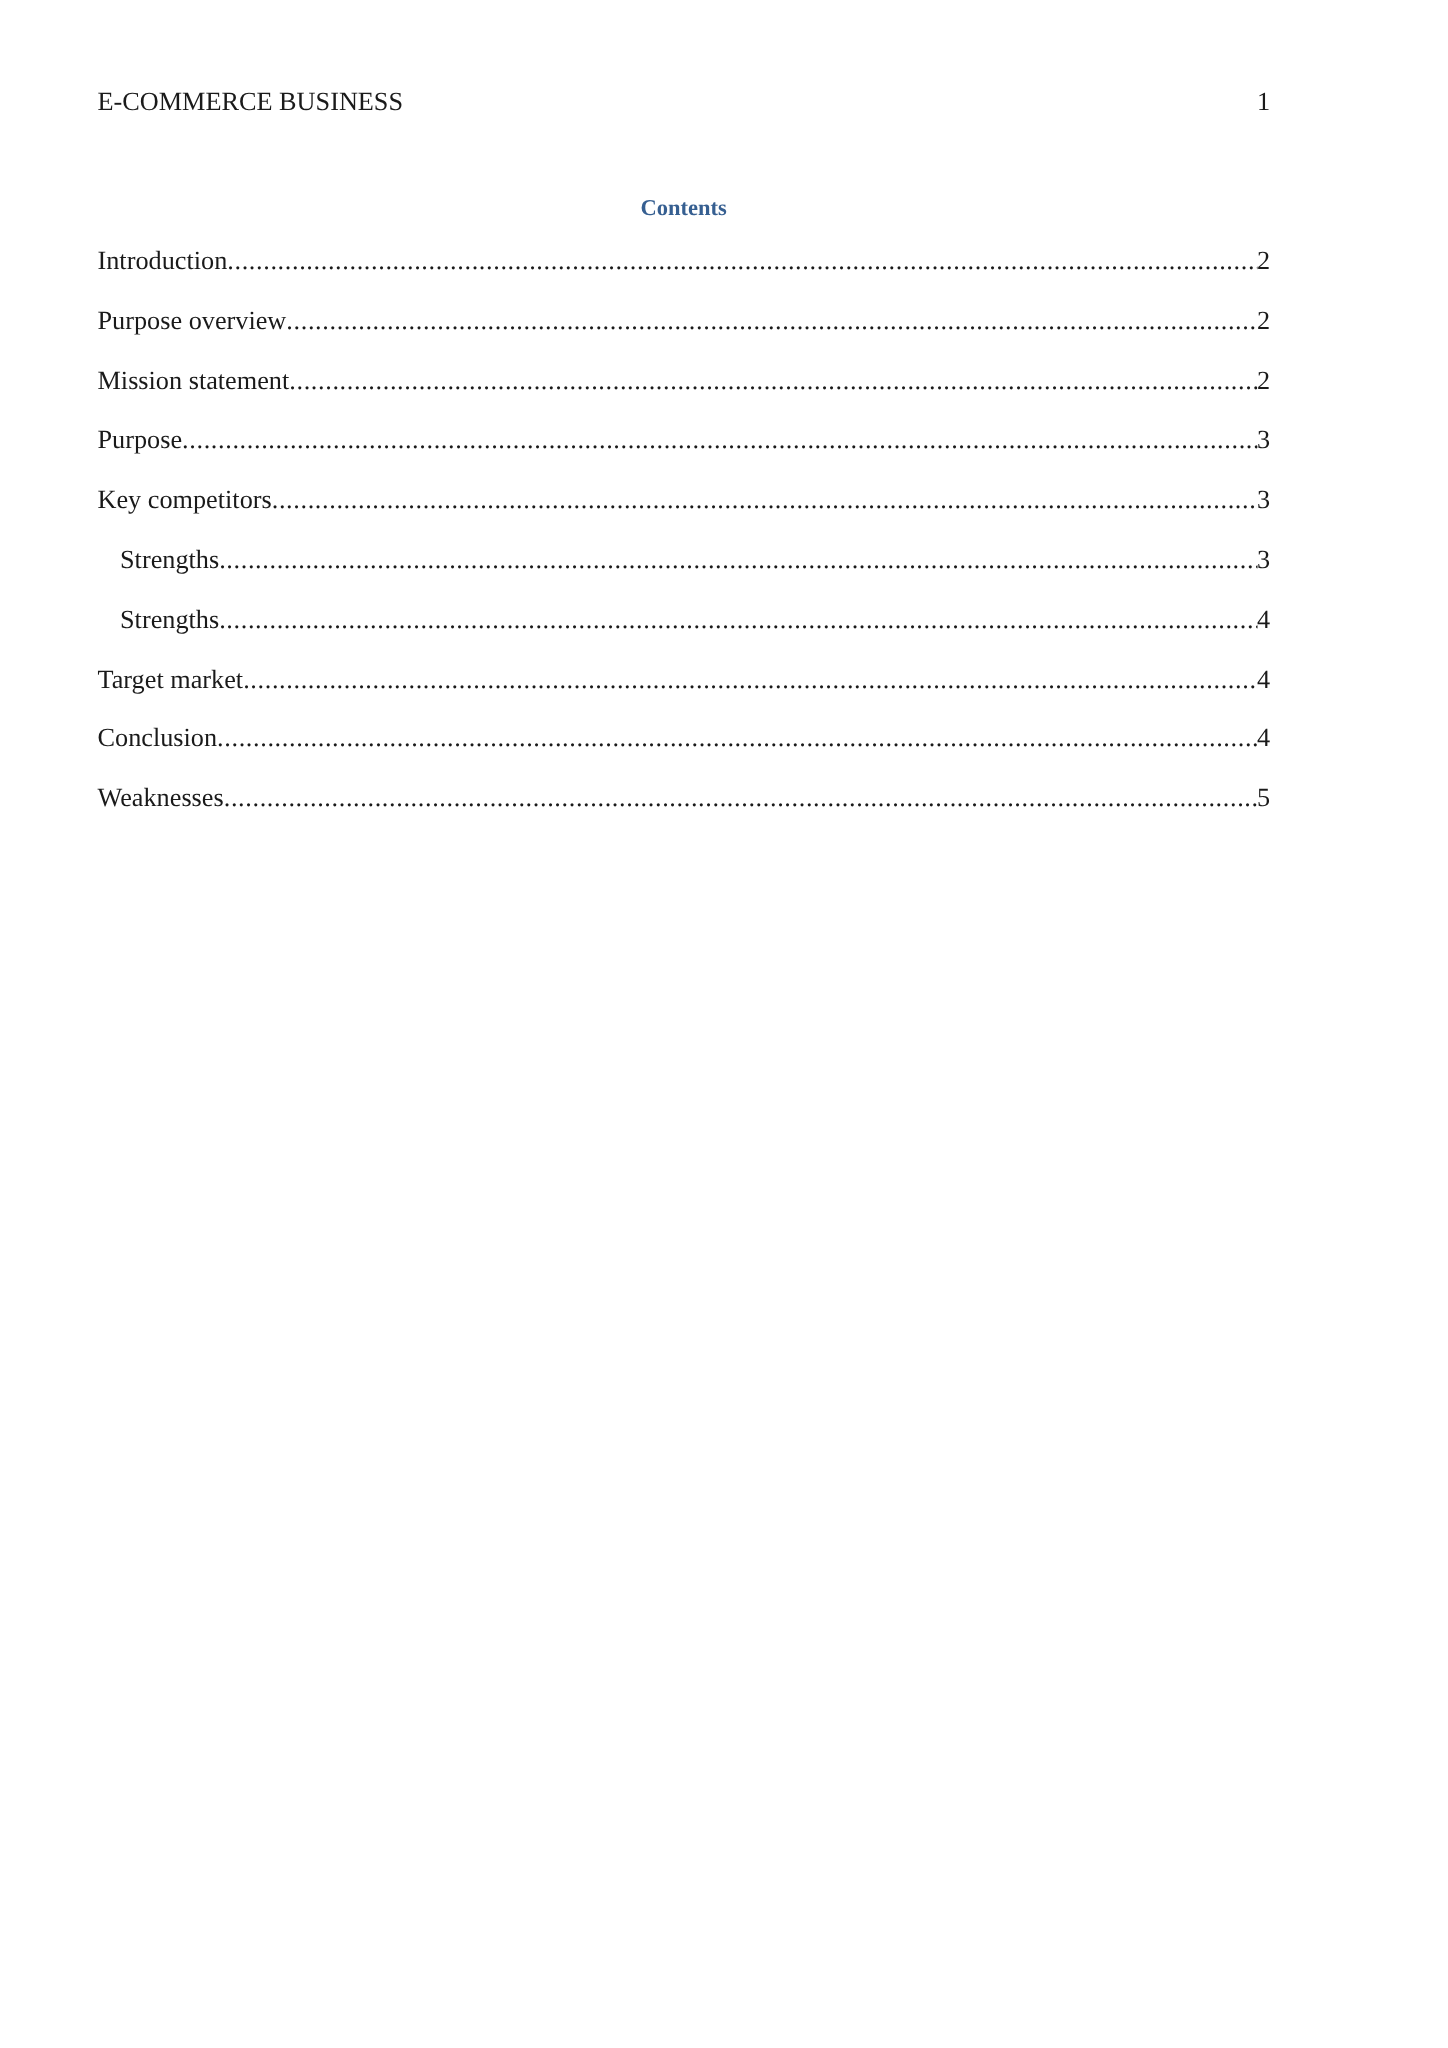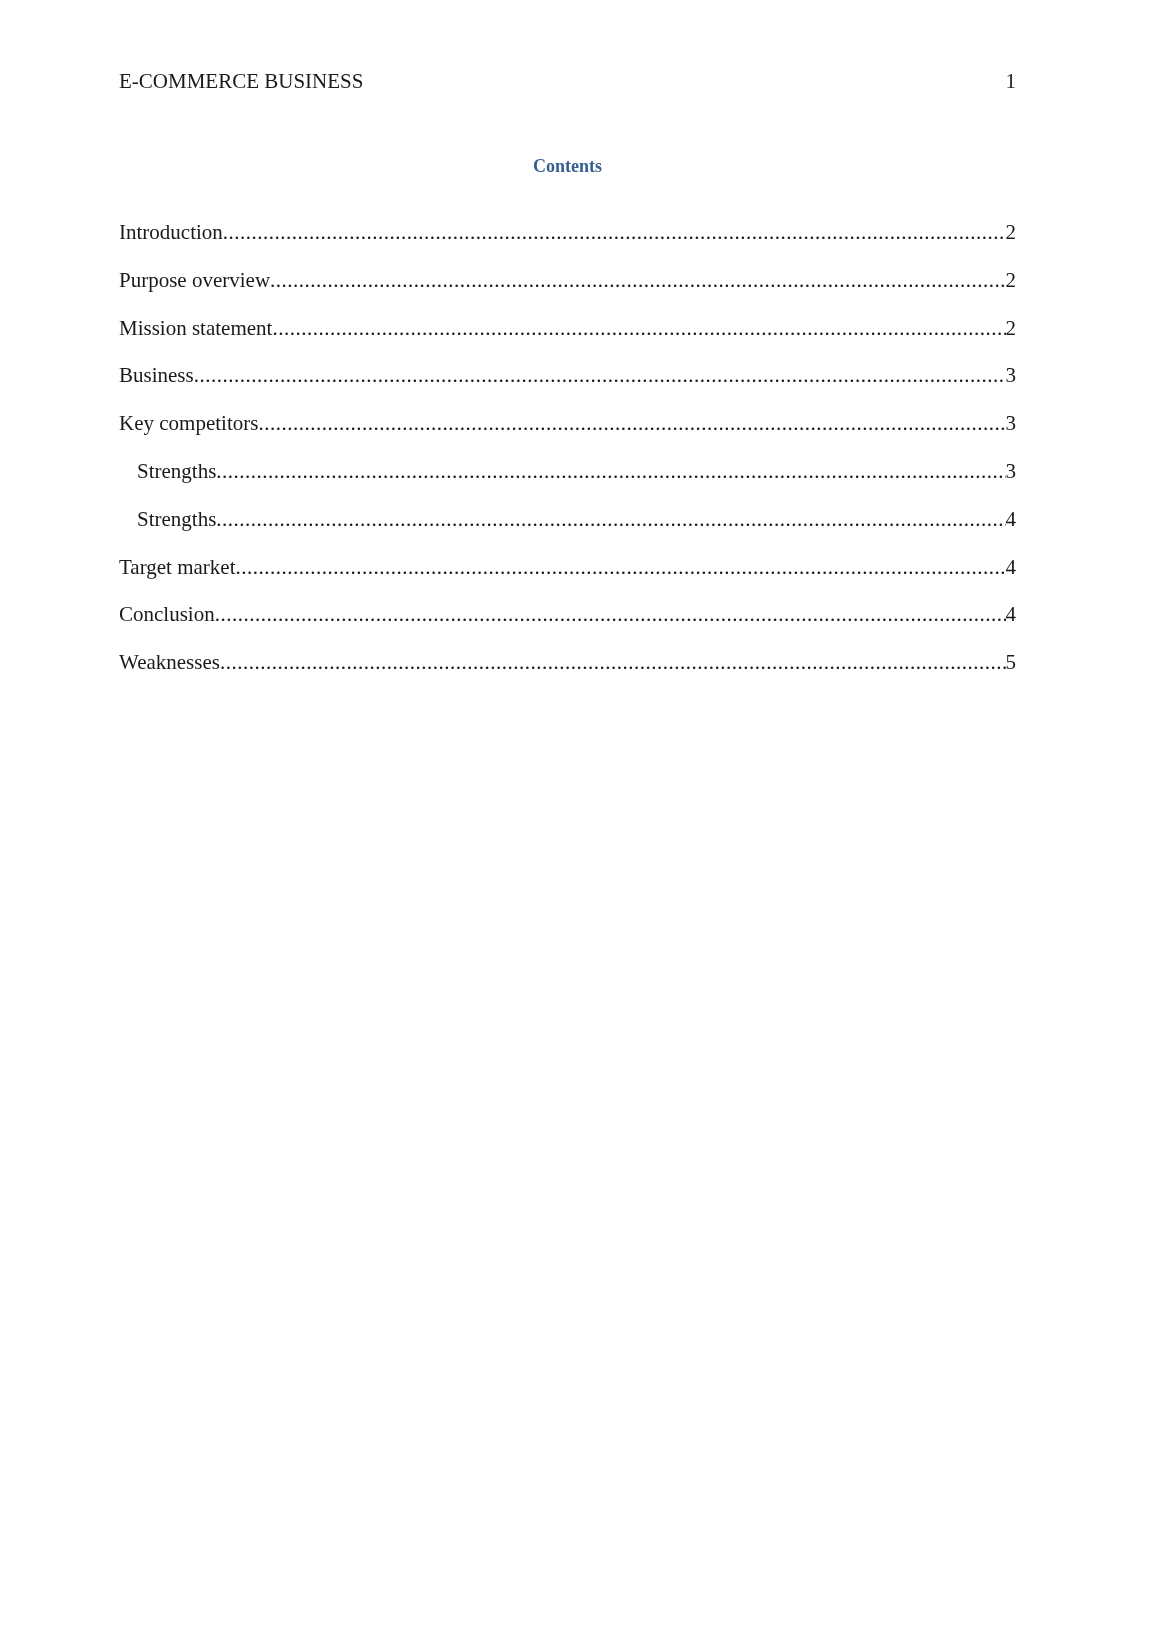--- a/index.html
+++ b/index.html
@@ -8,21 +8,21 @@
     background: #ffffff;
   }
   .page {
     position: relative;
     width: 1158px;
     height: 1638px;
     background: #ffffff;
     font-family: "Liberation Serif", "DejaVu Serif", serif;
     color: #1a1a1a;
     box-sizing: border-box;
-    padding: 67px 142px 0 119px;
+    padding: 67px 142px 0 78px;
     overflow: hidden;
   }
   .running-header {
     display: flex;
     justify-content: space-between;
     align-items: baseline;
     font-size: 21px;
     line-height: 28px;
   }
   .contents-title {
@@ -41,21 +41,20 @@
     height: 47.8px;
     font-size: 21px;
     cursor: pointer;
   }
   .toc-entry.indent {
     padding-left: 18px;
   }
   .toc-label {
     white-space: nowrap;
     flex: 0 0 auto;
-    margin-top: 24px;
   }
   .toc-dots {
     flex: 1 1 auto;
     overflow: hidden;
     white-space: nowrap;
     letter-spacing: 0.5px;
   }
   .toc-dots::after {
     content: "..................................................................................................................................................................................................................................................";
   }
@@ -89,21 +88,21 @@
     <span class="toc-page">2</span>
   </div>
 
   <div class="toc-entry">
     <span class="toc-label">Mission statement</span>
     <span class="toc-dots"></span>
     <span class="toc-page">2</span>
   </div>
 
   <div class="toc-entry">
-    <span class="toc-label">Business</span>
+    <span class="toc-label">Purpose</span>
     <span class="toc-dots"></span>
     <span class="toc-page">3</span>
   </div>
 
   <div class="toc-entry">
     <span class="toc-label">Key competitors</span>
     <span class="toc-dots"></span>
     <span class="toc-page">3</span>
   </div>
 

